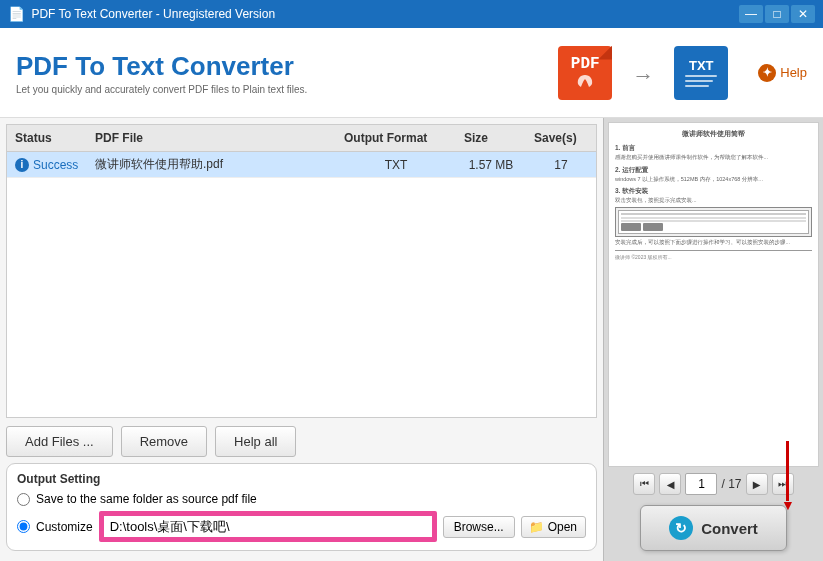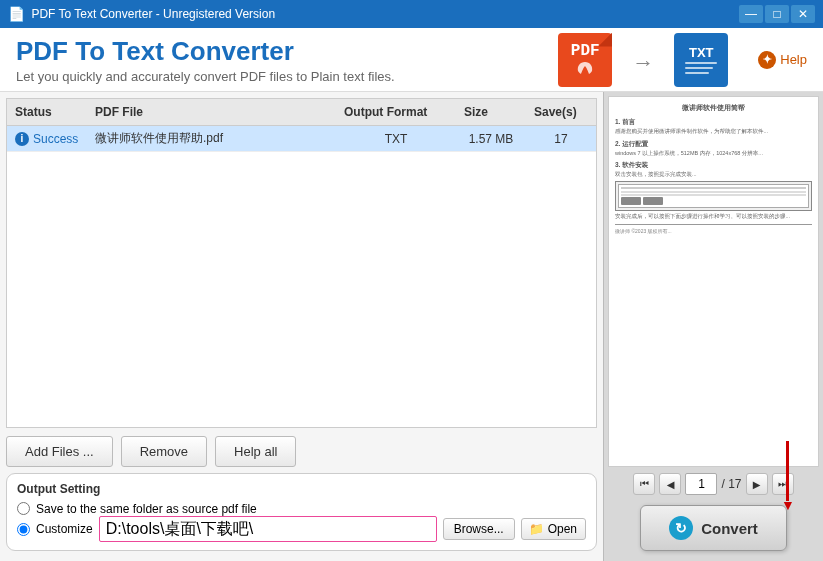--- a/index.html
+++ b/index.html
@@ -38,30 +38,30 @@
       background: #f5f5f5;
     }
 
     
     .header {
       background: white;
       padding: 10px 16px;
       display: flex;
       align-items: center;
       border-bottom: 1px solid #ddd;
-      height: 64px;
+      height: 90px;
     }
     .header-left { flex: 1; }
     .header-title {
       font-size: 26px;
       font-weight: bold;
       color: #1a6ebd;
     }
     .header-subtitle {
-      font-size: 13px;
+      font-size: 10px;
       color: #666;
       margin-top: 2px;
     }
     .header-icons {
       display: flex;
       align-items: center;
       gap: 20px;
     }
     .pdf-icon-box {
       width: 54px; height: 54px;
@@ -220,35 +220,36 @@
       margin-bottom: 4px;
     }
     .output-title {
       font-size: 12px;
       font-weight: bold;
       color: #333;
       margin-bottom: 6px;
     }
     .radio-row {
       display: flex;
-      align-items: flex-start;
+      align-items: flex-end;
       gap: 6px;
+      margin-bottom: 5px;
       font-size: 12px;
     }
     .custom-row {
       display: flex;
       align-items: center;
       gap: 6px;
       font-size: 12px;
     }
     .path-input {
       flex: 1;
-      border: 1px solid #ec4899;
+      border: 5px solid #ec4899;
       padding: 3px 6px;
-      font-size: 16px;
+      font-size: 13px;
       border-radius: 2px;
     }
     .browse-btn {
       padding: 3px 10px;
       border: 1px solid #bbb;
       background: linear-gradient(to bottom, #ffffff, #e8e8e8);
       border-radius: 3px;
       cursor: pointer;
       font-size: 12px;
     }

